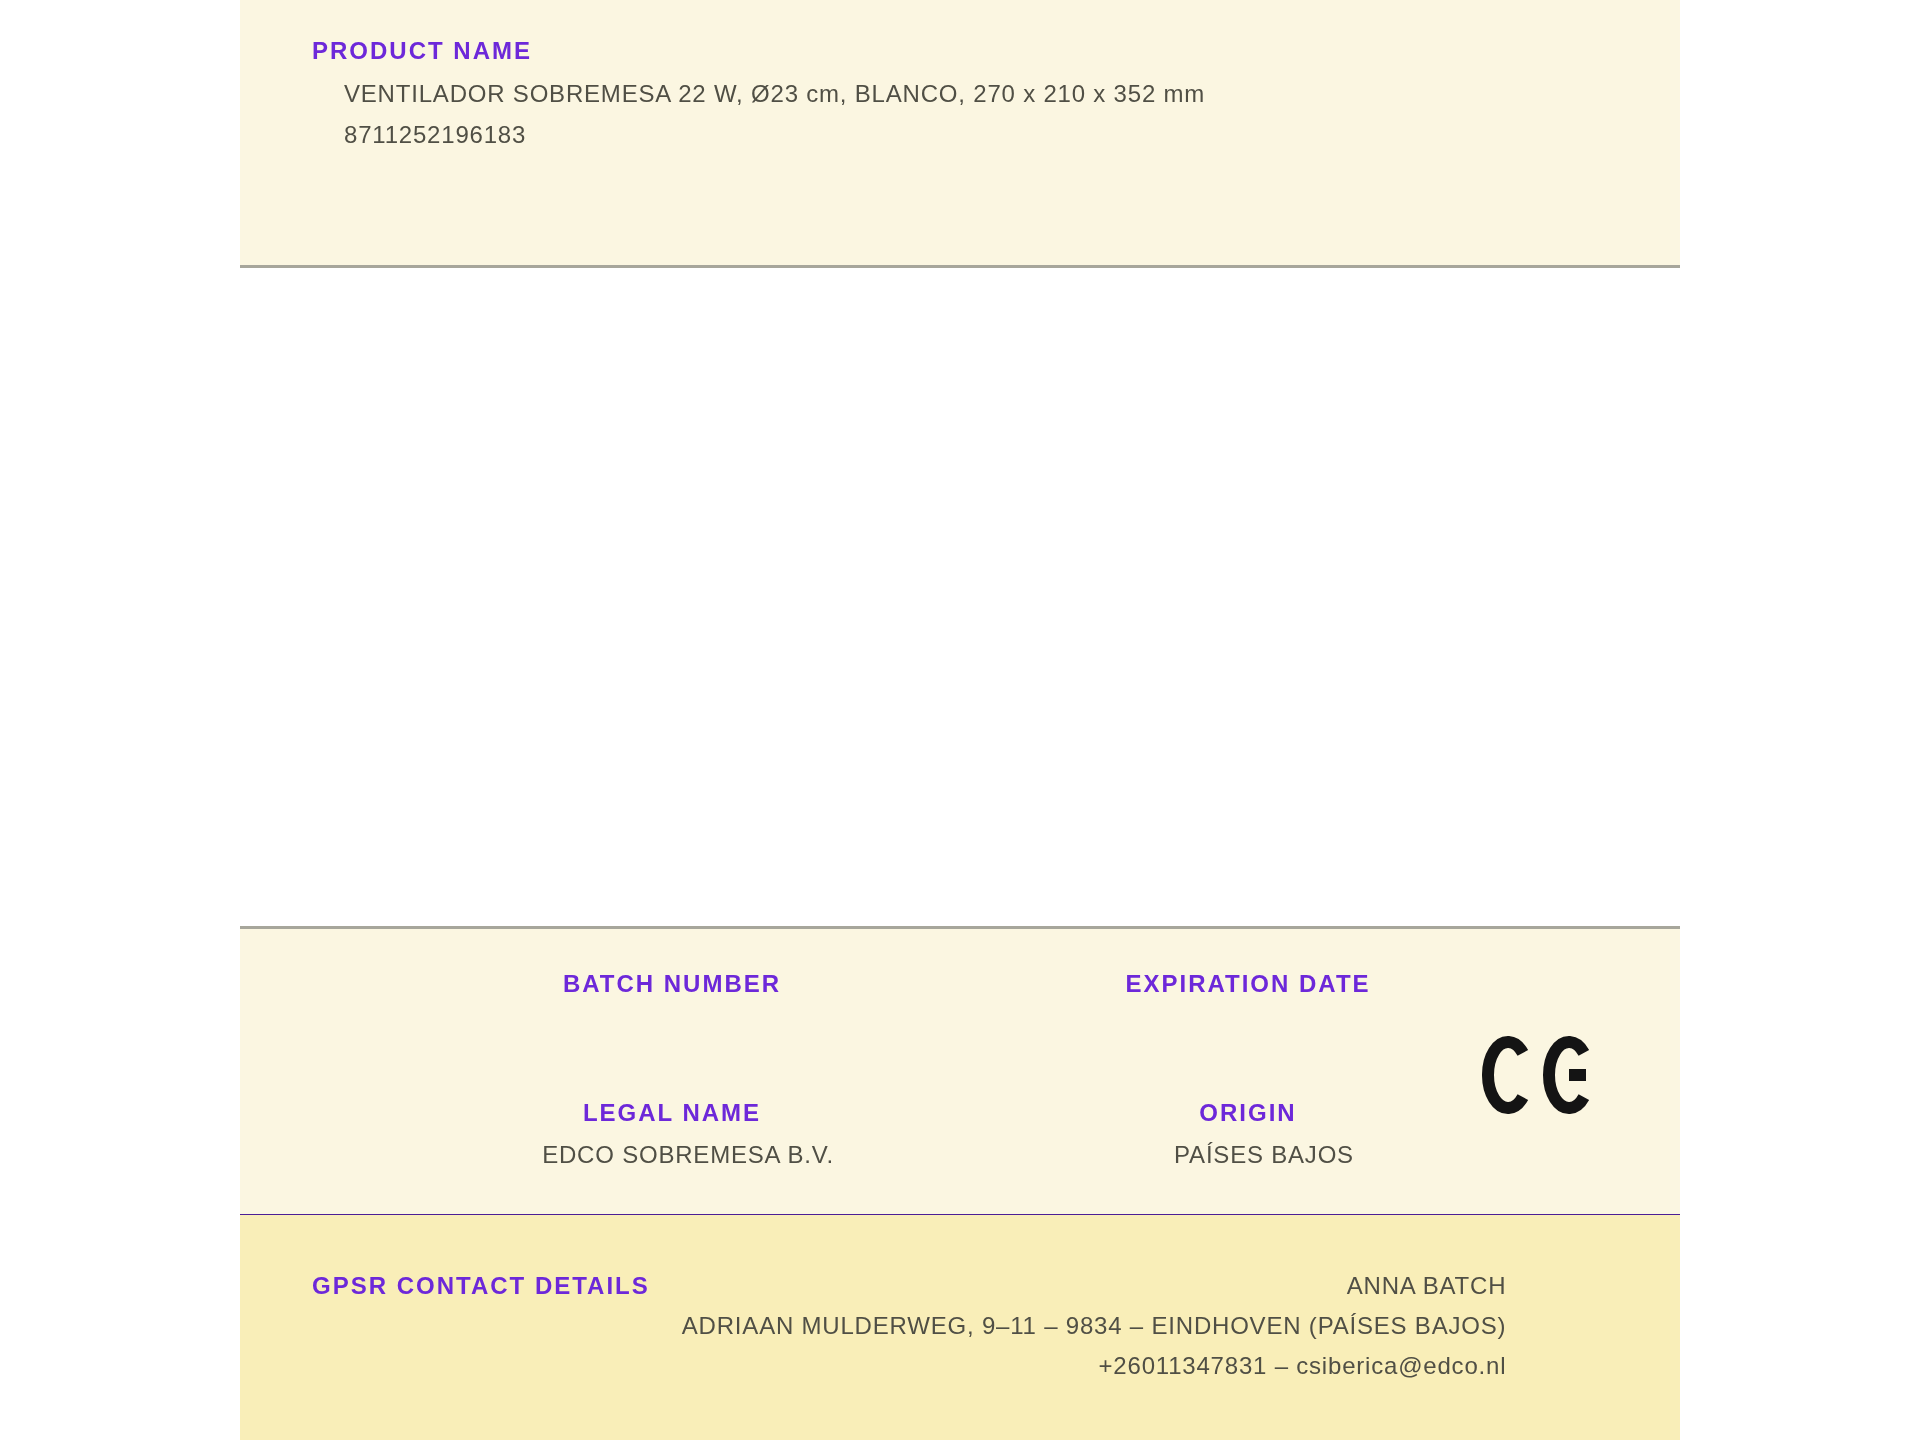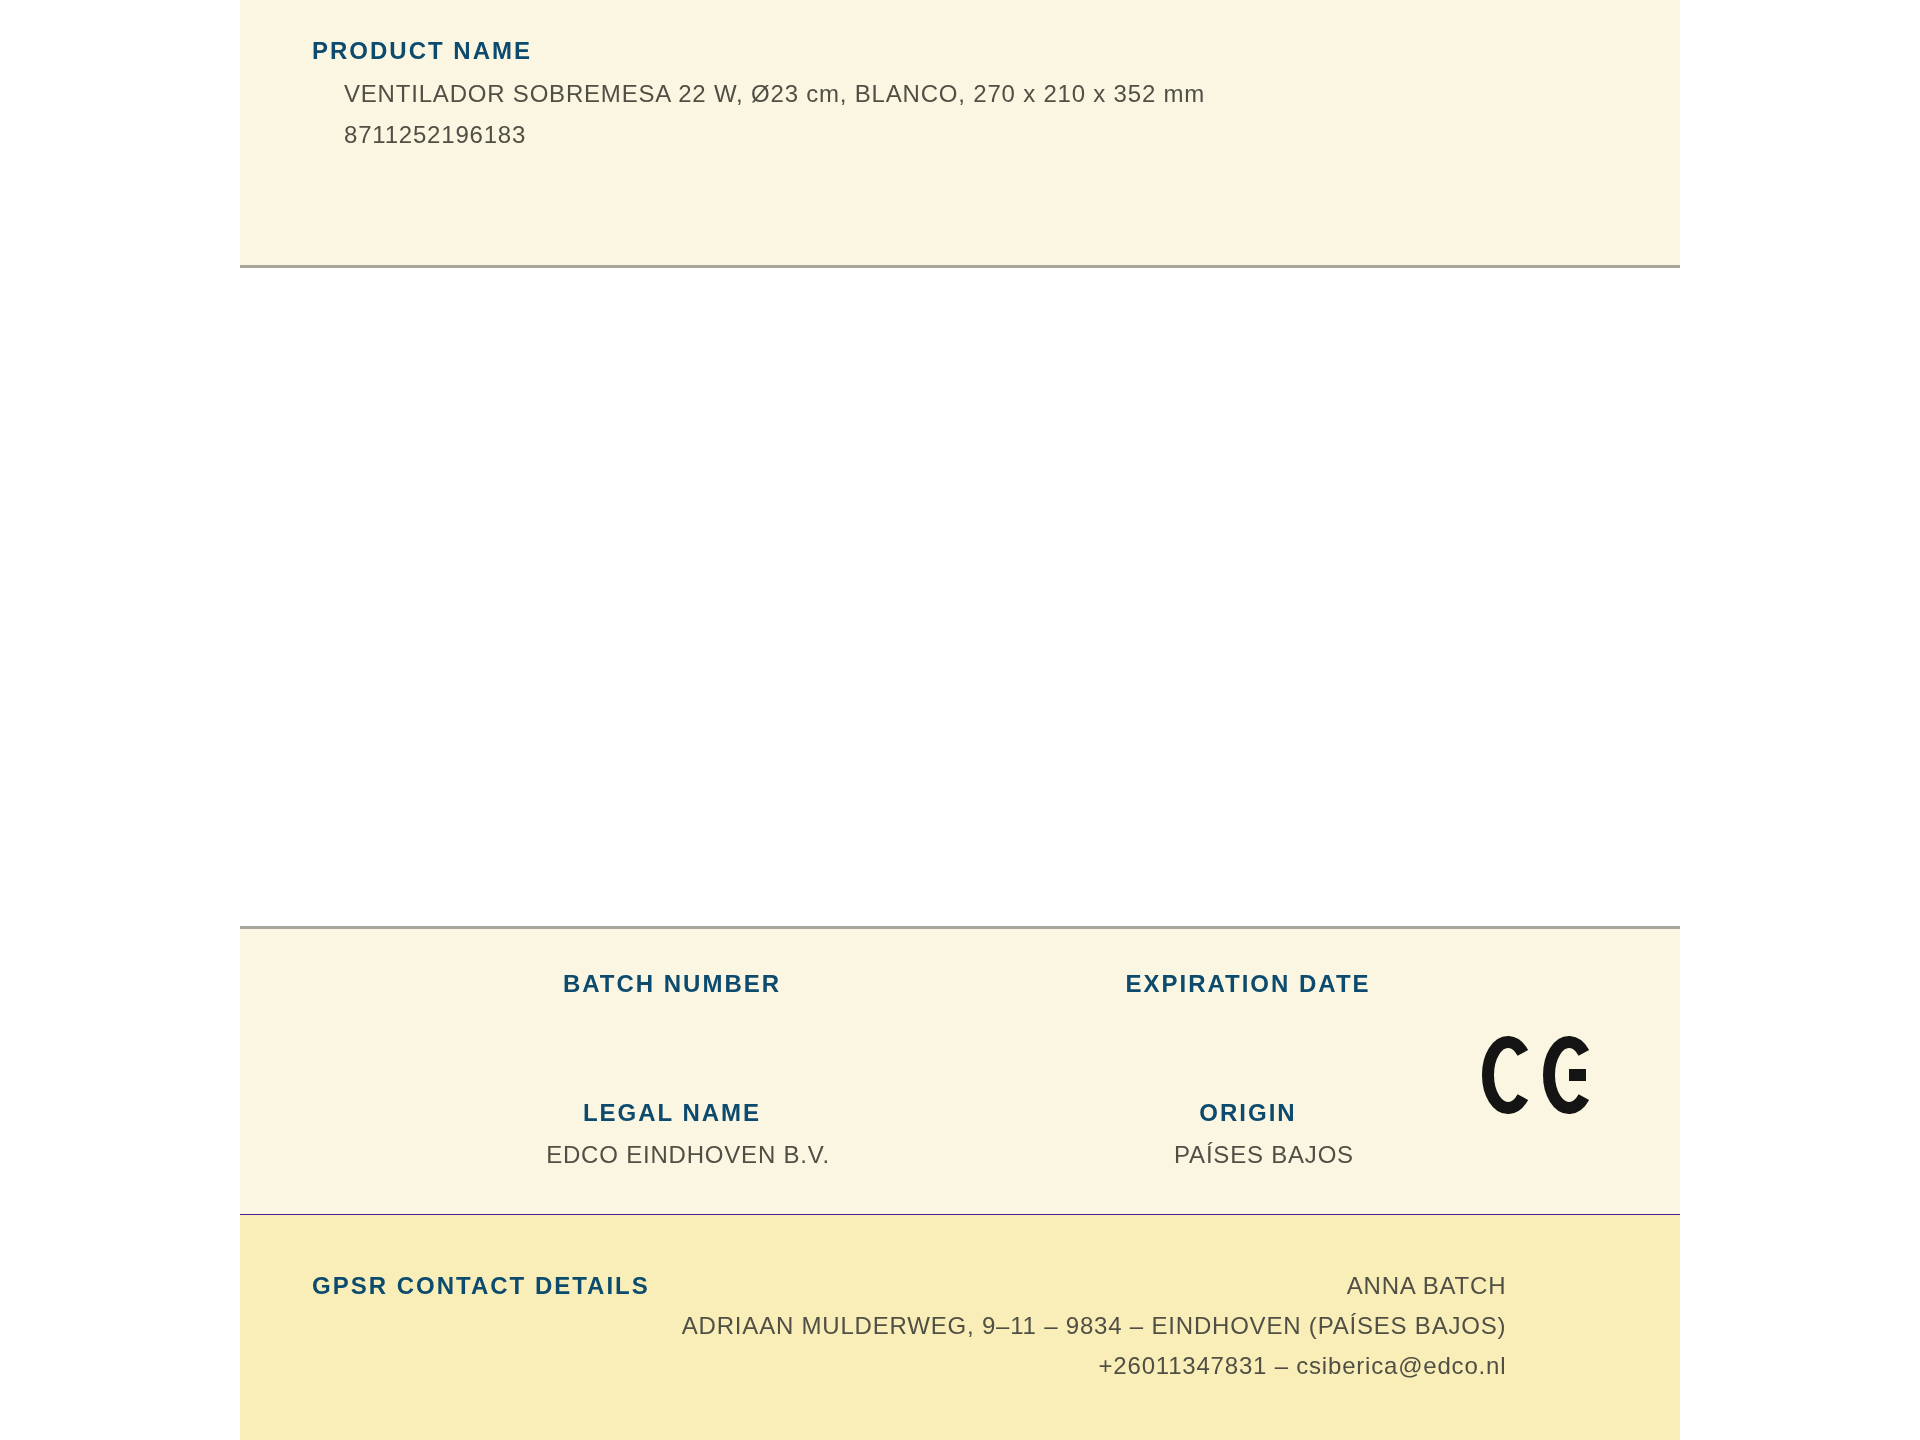--- a/index.html
+++ b/index.html
@@ -47,21 +47,21 @@
     background: #F9EEB8;
     padding: 51px 72px 0 72px;
     display: flex;
     justify-content: flex-start;
     align-items: flex-start;
   }
   .label {
     font-size: 24px;
     font-weight: 700;
     letter-spacing: 2px;
-    color: #0c4a6e;
+    color: #6d28d9;
     line-height: 30px;
   }
   .value {
     font-size: 24px;
     font-weight: 400;
     letter-spacing: 0.8px;
     color: #504F45;
     line-height: 30px;
     margin-left: 32px;
   }
@@ -114,21 +114,21 @@
   </section>
 
   <section class="sec2">
     <div class="row row1">
       <div class="col-a label">BATCH NUMBER</div>
       <div class="col-b label">EXPIRATION DATE</div>
     </div>
     <div class="row row2">
       <div class="col-a">
         <div class="label">LEGAL NAME</div>
-        <div class="value">EDCO EINDHOVEN B.V.</div>
+        <div class="value">EDCO SOBREMESA B.V.</div>
       </div>
       <div class="col-b">
         <div class="label">ORIGIN</div>
         <div class="value">PAÍSES BAJOS</div>
       </div>
     </div>
     <svg class="ce" viewBox="0 0 113 80" preserveAspectRatio="none" aria-hidden="true">
       <g fill="none" stroke="#141414" stroke-width="12" stroke-linecap="butt">
         <path d="M 40.86 17.92 A 20 33 0 1 0 40.86 62.08"></path>
         <path d="M 101.86 17.92 A 20 33 0 1 0 101.86 62.08"></path>

